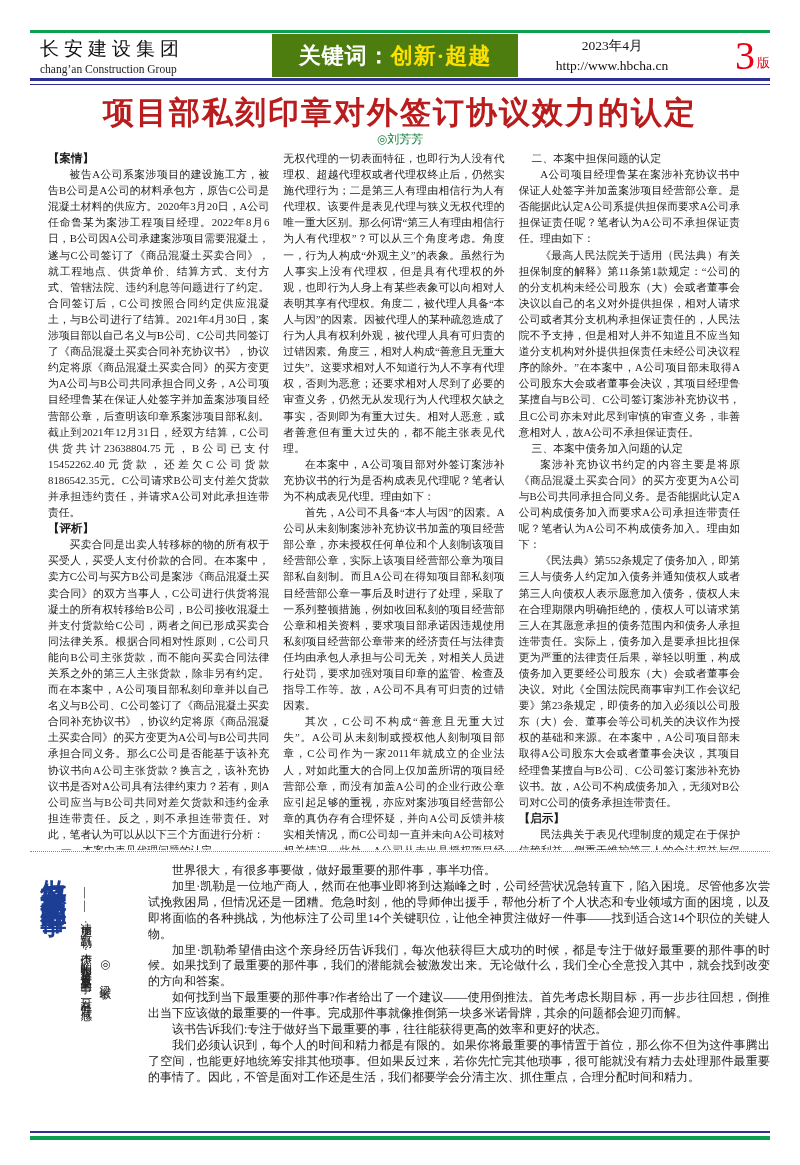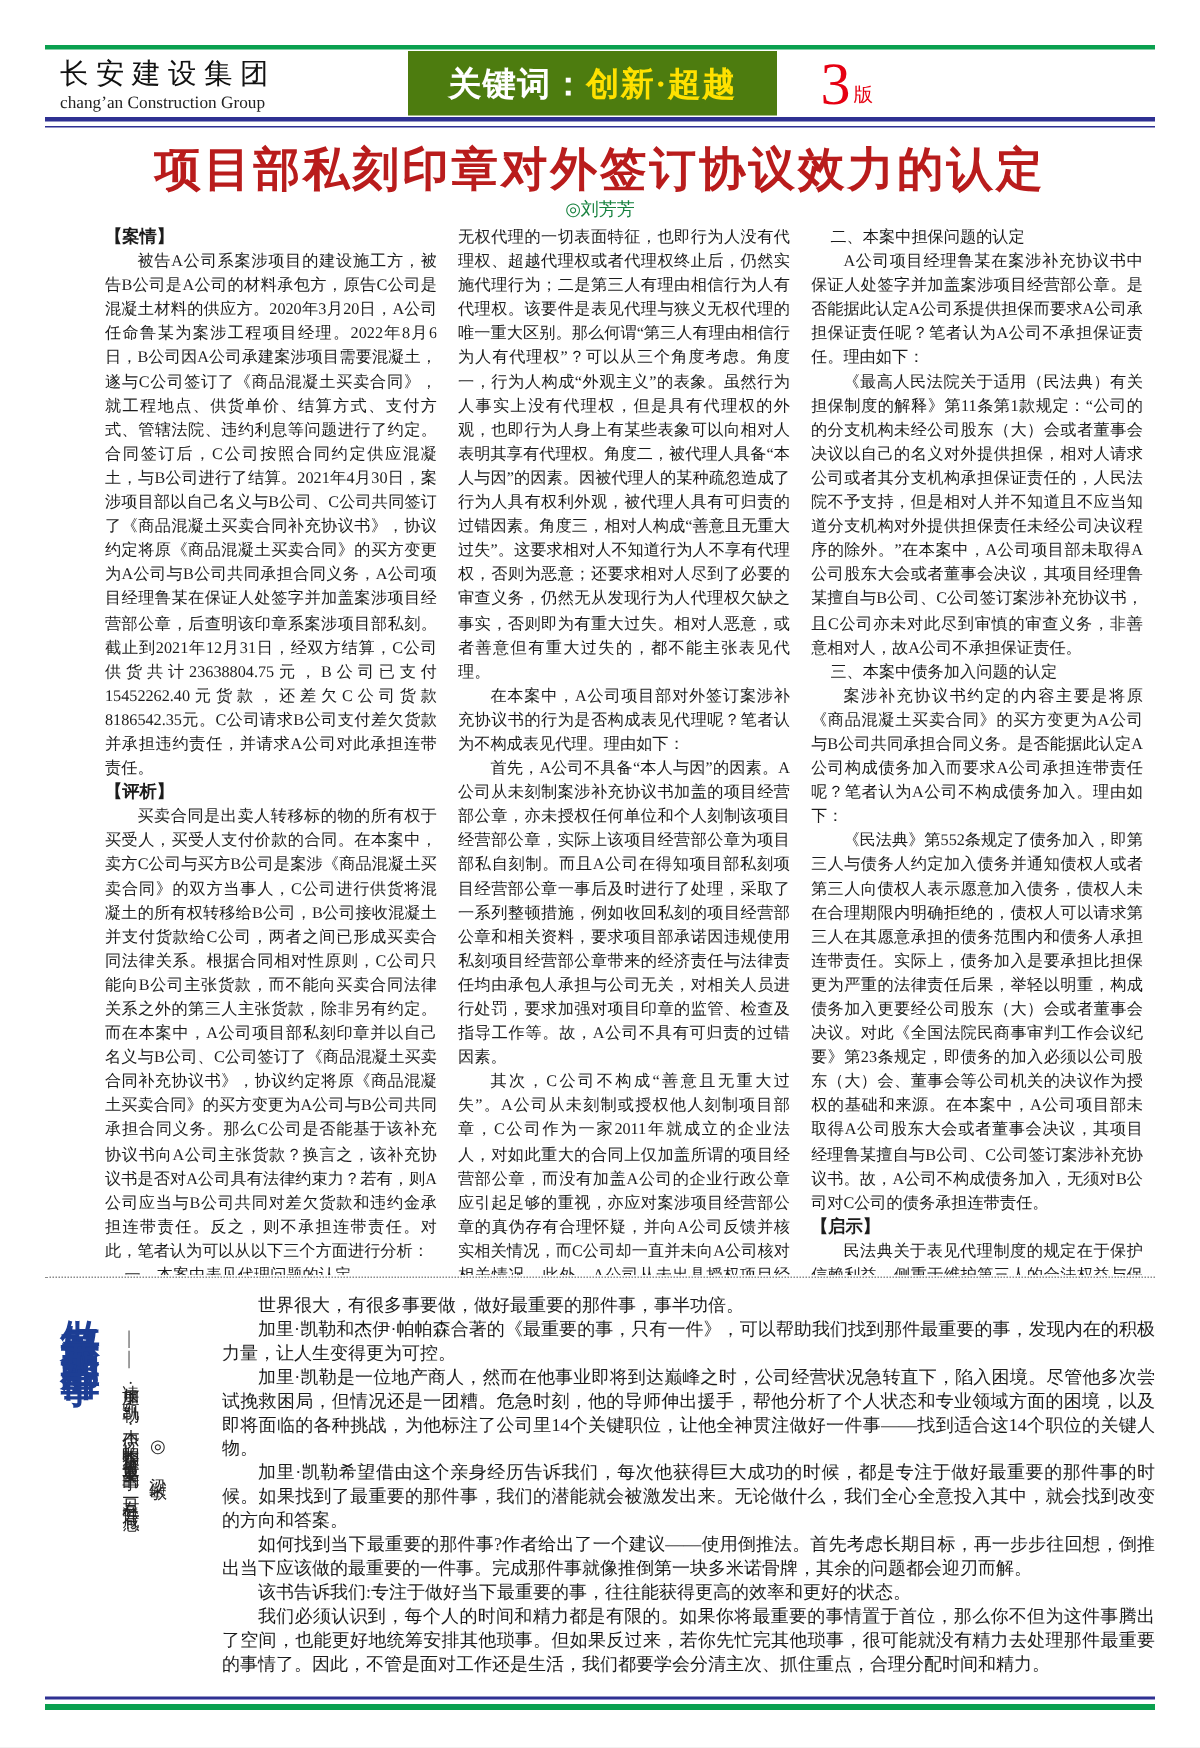--- a/index.html
+++ b/index.html
@@ -30,21 +30,21 @@
   .keyword-value { color:#ffe100; }
   .issue { flex:1; text-align:center; font-size:13.5px; line-height:1.45; color:#111; }
   .edition { width:64px; display:flex; align-items:flex-end; justify-content:flex-end; }
   .edition-num { font-size:40px; line-height:0.9; color:#e60012; font-weight:400; }
   .edition-label { font-size:13px; color:#e60012; margin:0 0 2px 2px; }
   
   .article-title { position:absolute; top:92px; left:0; right:0; text-align:center;
                    font-size:31px; font-weight:700; letter-spacing:2px; color:#b91c1c; }
   .article-author { position:absolute; top:131px; left:0; right:0; text-align:center;
                     font-size:12px; color:#15803d; }
-  .columns { position:absolute; top:150px; left:70px; width:692px; height:700px;
+  .columns { position:absolute; top:150px; left:48px; width:692px; height:700px;
              display:flex; gap:14px; }
   .col { flex:1; overflow:hidden; font-size:10.8px; line-height:16.1px;
          text-align:justify; color:#1c1c1c; }
   .blk { margin:0; }
   .blk-section { font-weight:700; font-size:11.5px; }
   .blk-sub { font-weight:400; text-indent:1.2em; }
   .blk-p { text-indent:2em; }
   .blk-cont { text-indent:0; }
   
   .essay { position:absolute; top:859px; left:30px; right:30px; height:272px;
@@ -71,20 +71,24 @@
   <div class="rule rule-top-green"></div>
 
   <div class="header">
     <div class="brand">
       <div class="brand-cn">长安建设集团</div>
       <div class="brand-en">chang’an Construction Group</div>
     </div>
     <div class="keyword-box">
       <span class="keyword-label">关键词：</span>
       <span class="keyword-value">创新·超越</span>
+    </div>
+    <div class="issue">
+      <div>2023年4月</div>
+      <div>http://www.hbcha.cn</div>
     </div>
     <div class="edition">
       <span class="edition-num">3</span>
       <span class="edition-label">版</span>
     </div>
   </div>
 
   <div class="rule rule-blue-a"></div>
   <div class="rule rule-blue-b"></div>
 
@@ -120,21 +124,20 @@
   <div class="rule dotted-sep"></div>
 
   <div class="essay">
     <div class="essay-side">
       <div class="essay-title">做好最重要的那件事</div>
       <div class="essay-subtitle">——读加里·凯勒、杰伊·帕帕森合著《最重要的事，只有一件》有感</div>
       <div class="essay-author">◎梁敏</div>
     </div>
     <div class="essay-body">
         <p class="essay-p">世界很大，有很多事要做，做好最重要的那件事，事半功倍。</p>
-        <p class="essay-p">加里·凯勒和杰伊·帕帕森合著的《最重要的事，只有一件》，可以帮助我们找到那件最重要的事，发现内在的积极力量，让人生变得更为可控。</p>
         <p class="essay-p">加里·凯勒是一位地产商人，然而在他事业即将到达巅峰之时，公司经营状况急转直下，陷入困境。尽管他多次尝试挽救困局，但情况还是一团糟。危急时刻，他的导师伸出援手，帮他分析了个人状态和专业领域方面的困境，以及即将面临的各种挑战，为他标注了公司里14个关键职位，让他全神贯注做好一件事——找到适合这14个职位的关键人物。</p>
         <p class="essay-p">加里·凯勒希望借由这个亲身经历告诉我们，每次他获得巨大成功的时候，都是专注于做好最重要的那件事的时候。如果找到了最重要的那件事，我们的潜能就会被激发出来。无论做什么，我们全心全意投入其中，就会找到改变的方向和答案。</p>
         <p class="essay-p">如何找到当下最重要的那件事?作者给出了一个建议——使用倒推法。首先考虑长期目标，再一步步往回想，倒推出当下应该做的最重要的一件事。完成那件事就像推倒第一块多米诺骨牌，其余的问题都会迎刃而解。</p>
         <p class="essay-p">该书告诉我们:专注于做好当下最重要的事，往往能获得更高的效率和更好的状态。</p>
         <p class="essay-p">我们必须认识到，每个人的时间和精力都是有限的。如果你将最重要的事情置于首位，那么你不但为这件事腾出了空间，也能更好地统筹安排其他琐事。但如果反过来，若你先忙完其他琐事，很可能就没有精力去处理那件最重要的事情了。因此，不管是面对工作还是生活，我们都要学会分清主次、抓住重点，合理分配时间和精力。</p>
       </div>
   </div>
 
   <div class="rule rule-bot-blue"></div>
   <div class="rule rule-bot-green"></div>

